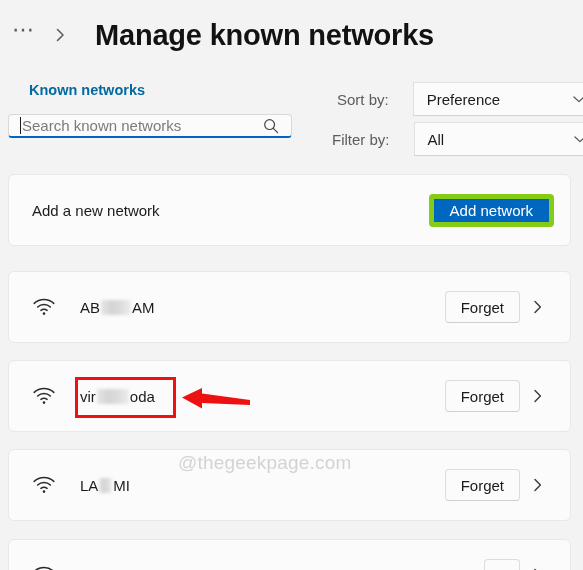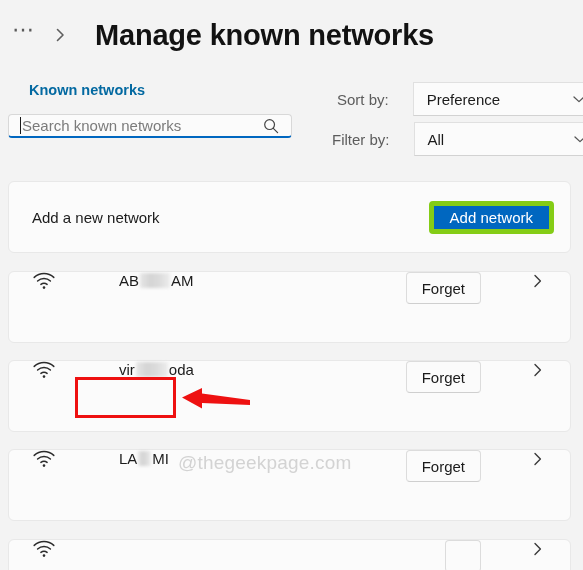--- a/index.html
+++ b/index.html
@@ -105,21 +105,21 @@
   .dropdown .dd-chev { display: flex; align-items: center; }
 
   
   .card {
     position: absolute;
     left: 8px; width: 563px;
     background: #fbfbfb;
     border: 1px solid #e8e8e8;
     border-radius: 6px;
   }
-  .card-add     { top: 181px; height: 72px; }
+  .card-add     { top: 174px; height: 72px; }
   .card-net-0   { top: 271px; height: 72px; }
   .card-net-1   { top: 360px; height: 72px; }
   .card-net-2   { top: 449px; height: 72px; }
   .card-net-3   { top: 539px; height: 72px; }
 
   .add-row {
     height: 100%;
     display: flex; align-items: center;
     padding: 0 16px 0 23px;
   }
@@ -131,23 +131,22 @@
     border-radius: 4px;
     height: 33px;
     padding: 0 16px;
     font-size: 15px;
     font-family: "Liberation Sans", sans-serif;
     cursor: pointer;
   }
 
   .net-row {
     height: 100%;
-    display: flex; align-items: flex-start;
+    display: flex; align-items: center;
     padding: 0 14px 0 22px;
-    gap: 39px;
   }
   .wifi-icon { width: 26px; display: flex; align-items: center; justify-content: center; }
   .net-name {
     margin-left: 23px;
     font-size: 15px;
     color: #1b1b1b;
     flex: 1;
     display: flex; align-items: center;
     white-space: nowrap;
   }

